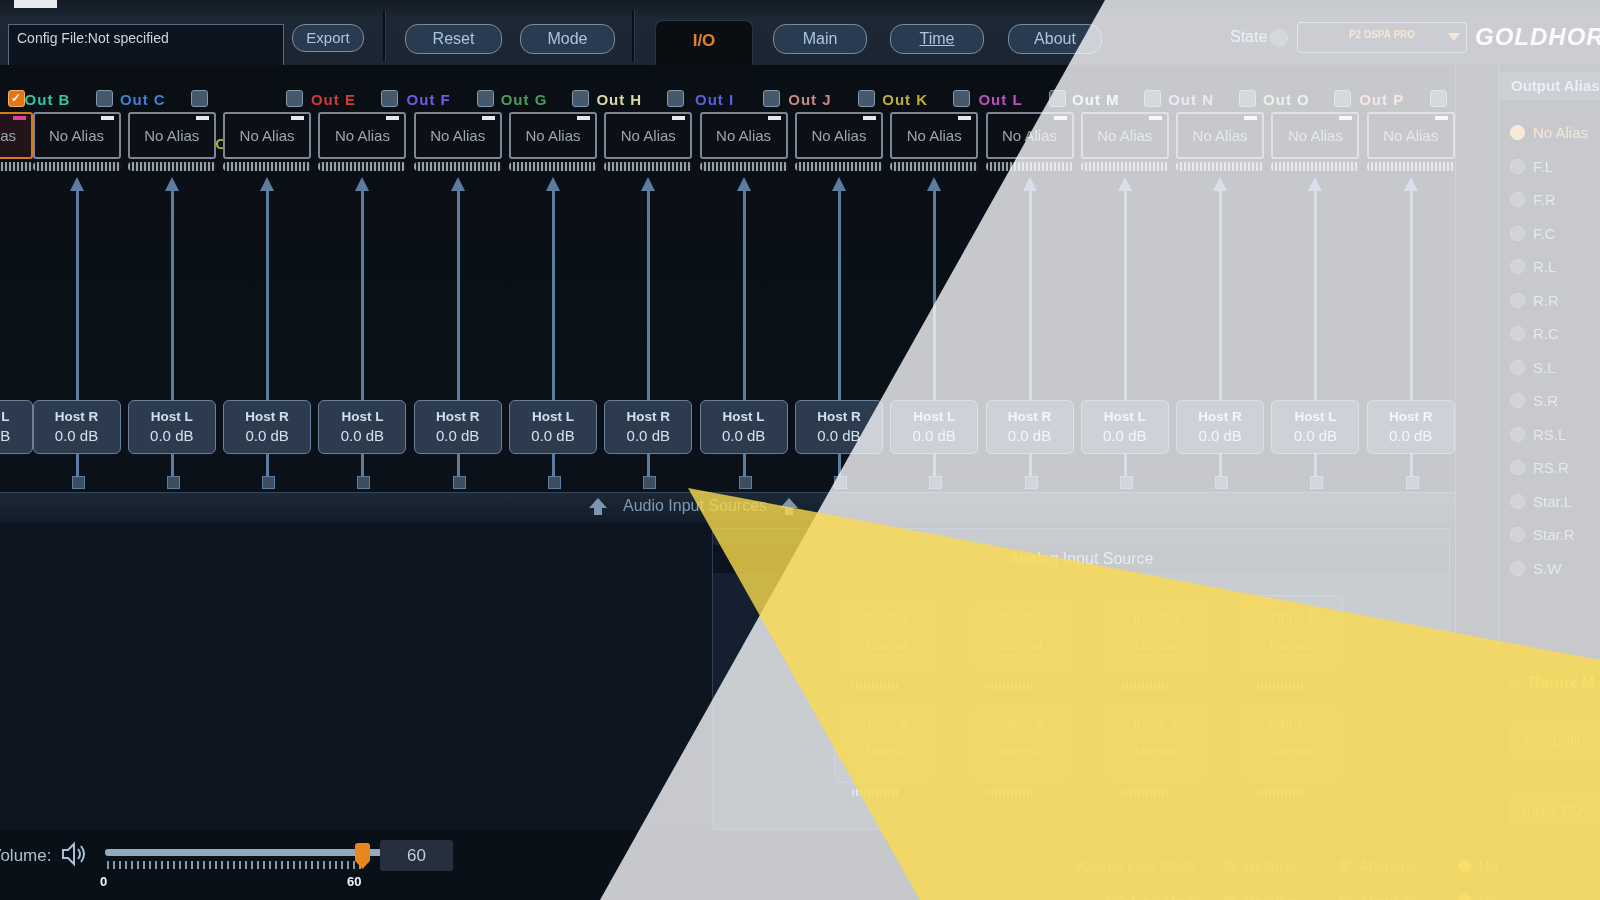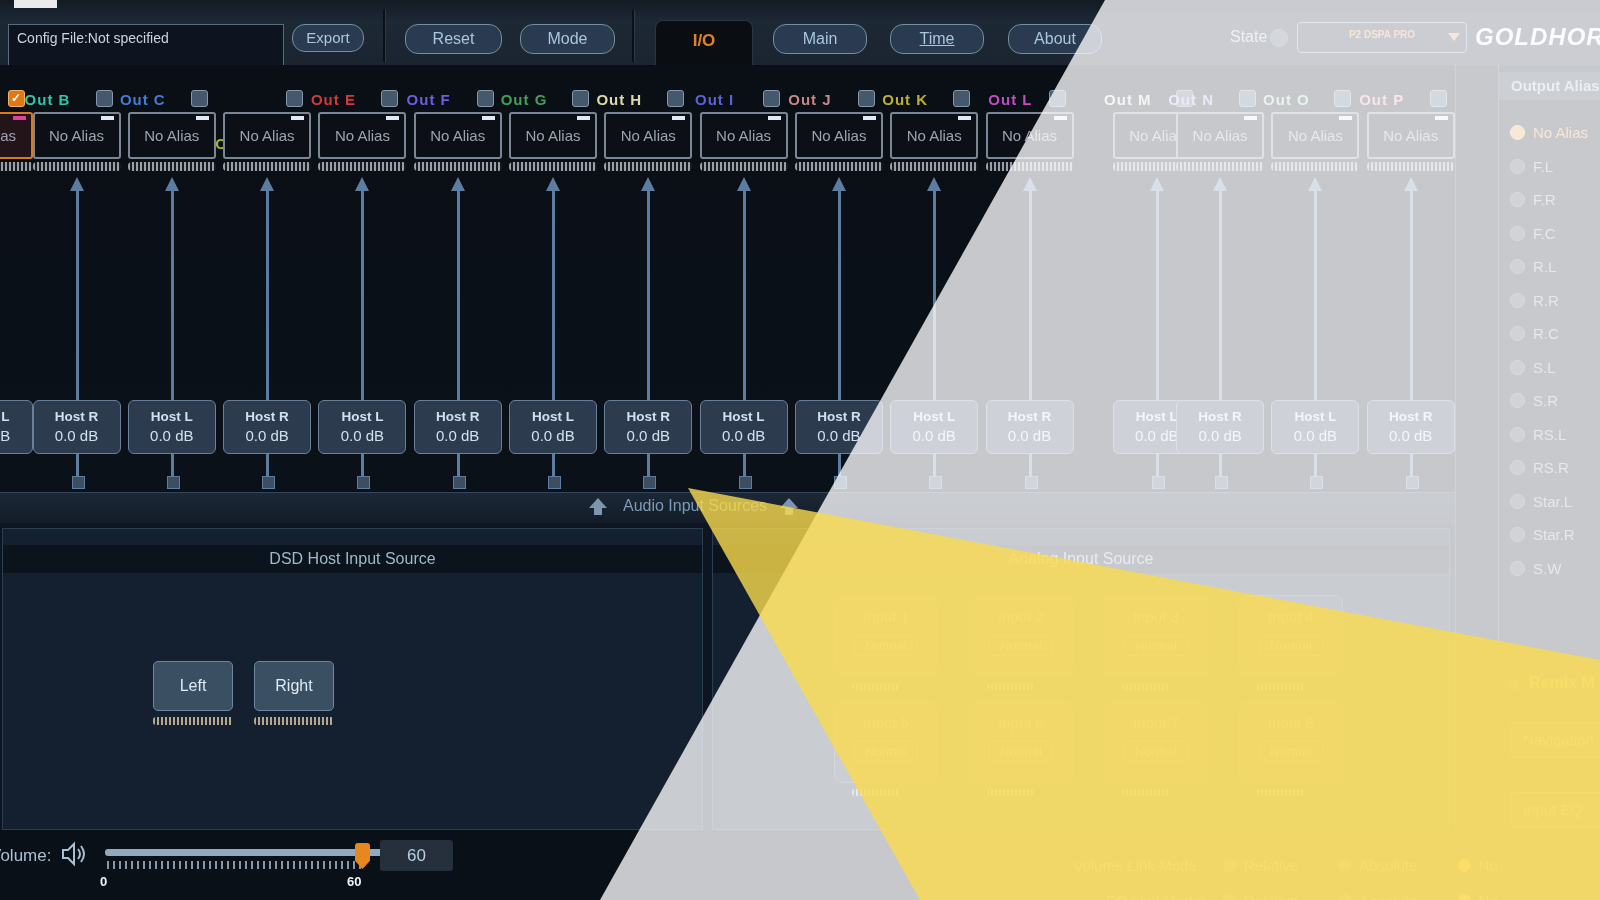--- a/index.html
+++ b/index.html
@@ -280,34 +280,34 @@
         <div class="ahead"></div>
         <div class="aline"></div>
         <div class="host">
           <div class="l1">Host L</div>
           <div class="l2">0.0 dB</div>
         </div>
         <div class="stub"></div>
         <div class="plug"></div>
       </div>
       <div class="strip" style="left: 982.5px;">
-        <div class="chlabel" style="color: rgb(192, 78, 192); text-align: right;">Out L</div>
-        <div class="chk"></div>
-        <div class="alias">No Alias<span class="dash"></span></div>
-        <div class="meter"></div>
-        <div class="ahead"></div>
-        <div class="aline"></div>
-        <div class="host">
-          <div class="l1">Host R</div>
-          <div class="l2">0.0 dB</div>
-        </div>
-        <div class="stub"></div>
-        <div class="plug"></div>
-      </div>
-      <div class="strip" style="left: 1077.8px; margin-left: 32px;">
+        <div class="chlabel" style="color: rgb(192, 78, 192);">Out L</div>
+        <div class="chk"></div>
+        <div class="alias">No Alias<span class="dash"></span></div>
+        <div class="meter"></div>
+        <div class="ahead"></div>
+        <div class="aline"></div>
+        <div class="host">
+          <div class="l1">Host R</div>
+          <div class="l2">0.0 dB</div>
+        </div>
+        <div class="stub"></div>
+        <div class="plug"></div>
+      </div>
+      <div class="strip" style="left: 1077.8px;">
         <div class="chlabel" style="color: rgb(207, 230, 214);">Out M</div>
         <div class="chk"></div>
         <div class="alias">No Alias<span class="dash"></span></div>
         <div class="meter"></div>
         <div class="ahead"></div>
         <div class="aline"></div>
         <div class="host">
           <div class="l1">Host L</div>
           <div class="l2">0.0 dB</div>
         </div>
@@ -363,27 +363,20 @@
       <div class="tri"></div>
       <div class="stem"></div>
     </div>
   <div class="abs" id="srctitle">Audio Input Sources</div>
   <div class="abs upicon" style="left:780px">
       <div class="tri"></div>
       <div class="stem"></div>
     </div>
 
   <div class="abs" id="lower">
-    <div class="panel" id="dsdpanel">
-      <div class="ptitle">DSD Host Input Source</div>
-      <div class="dsdbtn" style="left:150px">Left</div>
-      <div class="dsdbtn" style="left:251px">Right</div>
-      <div class="dsdcomb" style="left:150px"></div>
-      <div class="dsdcomb" style="left:251px"></div>
-    </div>
     <div class="panel" id="anapanel">
       <div class="ptitle">Analog Input Source</div>
       <div id="inputs-host">
           <div class="inbtn" style="left: 121px; top: 66px;"><div class="nm">Input 1</div><div class="md">Normal</div></div>
           <div class="incomb" style="left: 139px; top: 154px;"></div>
           <div class="inbtn" style="left: 256px; top: 66px;"><div class="nm">Input 2</div><div class="md">Normal</div></div>
           <div class="incomb" style="left: 274px; top: 154px;"></div>
           <div class="inbtn" style="left: 391px; top: 66px;"><div class="nm">Input 3</div><div class="md">Normal</div></div>
           <div class="incomb" style="left: 409px; top: 154px;"></div>
           <div class="inbtn" style="left: 526px; top: 66px;"><div class="nm">Input 4</div><div class="md">Normal</div></div>

